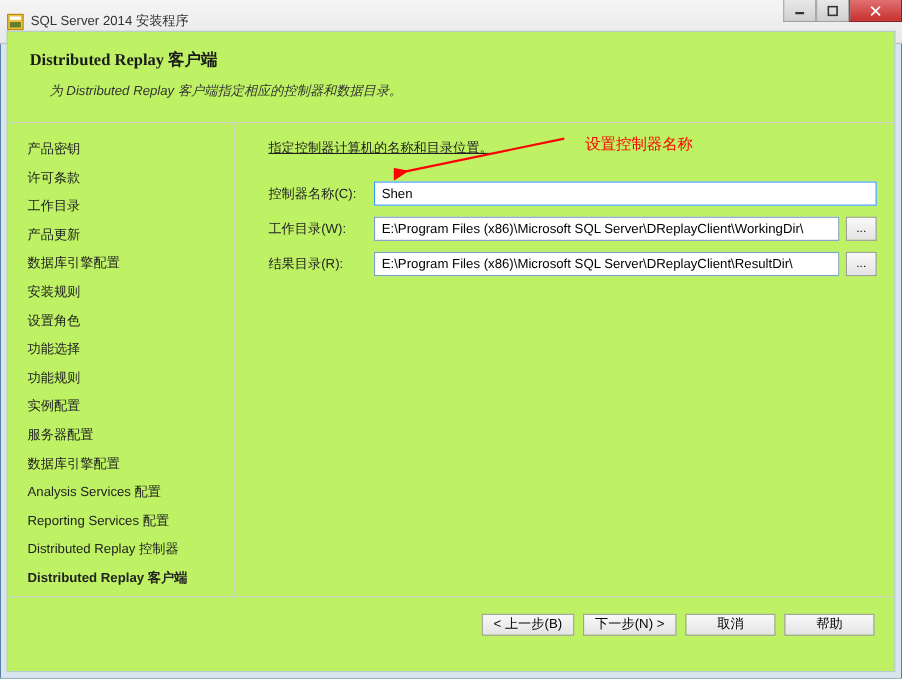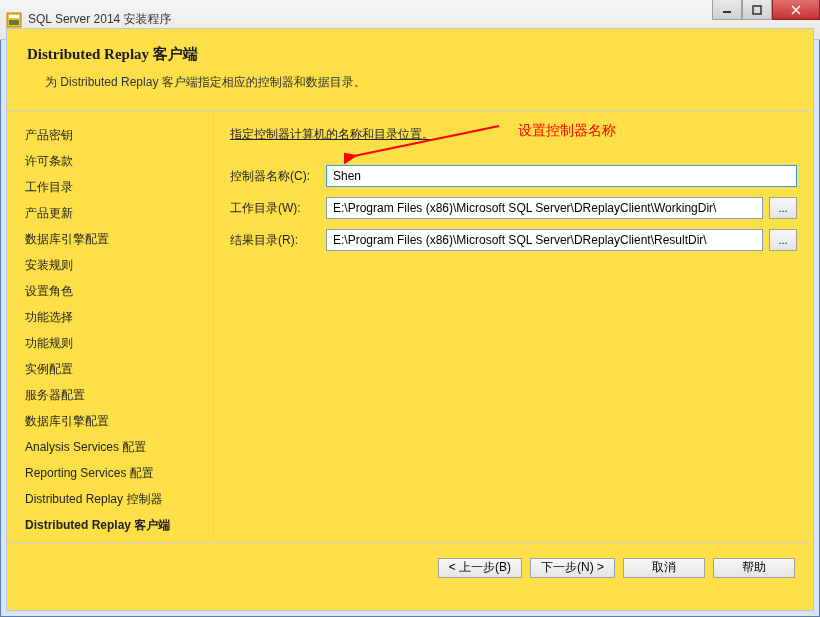--- a/index.html
+++ b/index.html
@@ -66,24 +66,26 @@
       font-size: 15px;
       font-weight: bold;
       color: #1a1a1a;
       font-family: "SimSun", serif;
       margin-bottom: 10px;
     }
     .page-subtitle {
       font-size: 12px;
       color: #333;
       margin-left: 18px;
+      font-style: italic;
     }
     .main-area {
       display: flex;
       height: 430px;
+      gap: 14px;
     }
     .sidebar {
       width: 195px;
       border-right: 1px solid #d0d0d0;
       padding: 10px 0;
       margin-left: 12px;
       overflow: hidden;
     }
     .sidebar-item {
       padding: 4px 6px;
@@ -190,21 +192,21 @@
       border: 5px solid #d9e4f1;
       border-top: none;
       pointer-events: none;
     }
     .inner-white {
       position: absolute;
       top: 28px;
       left: 6px;
       right: 6px;
       bottom: 6px;
-      background: #fde047;
+      background: #bef264;
       border: 1px solid #b8c8da;
     }
   </style>
 </head>
 <body>
 
 <div class="outer-border"></div>
 <div class="outer-border2"></div>
 
 <div class="titlebar">

